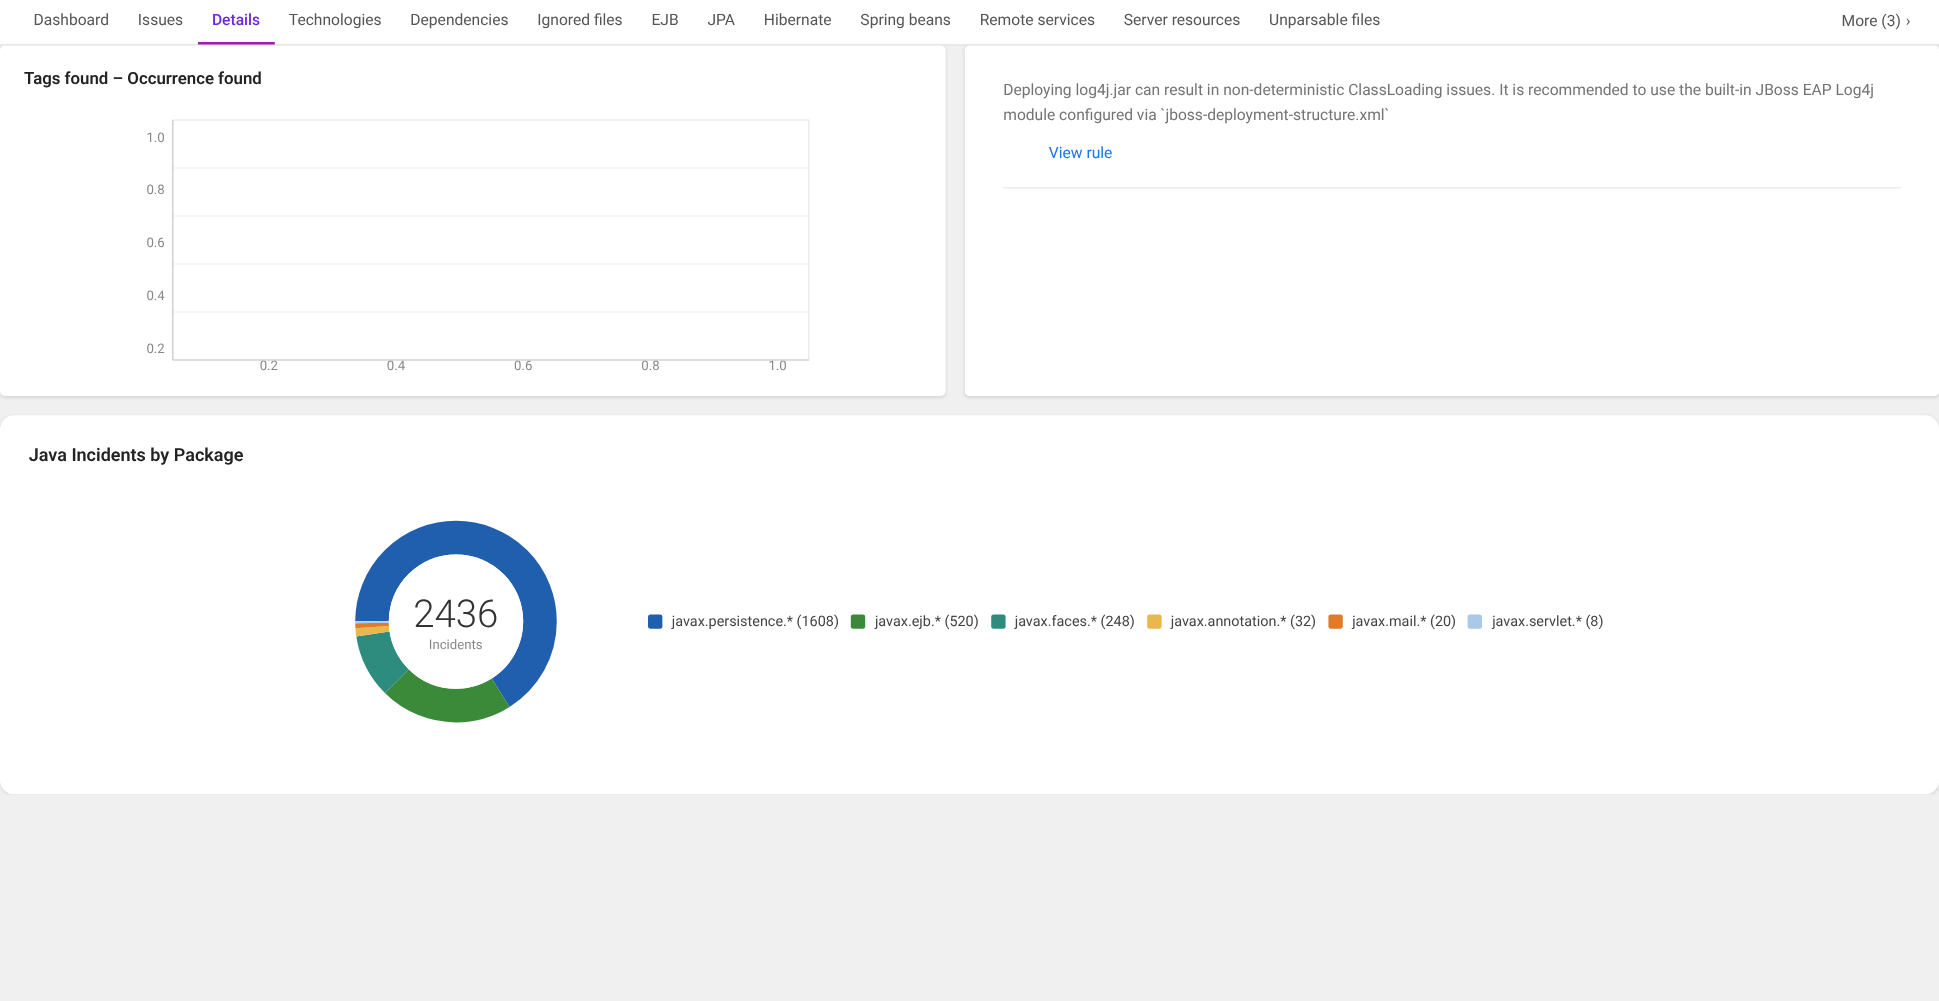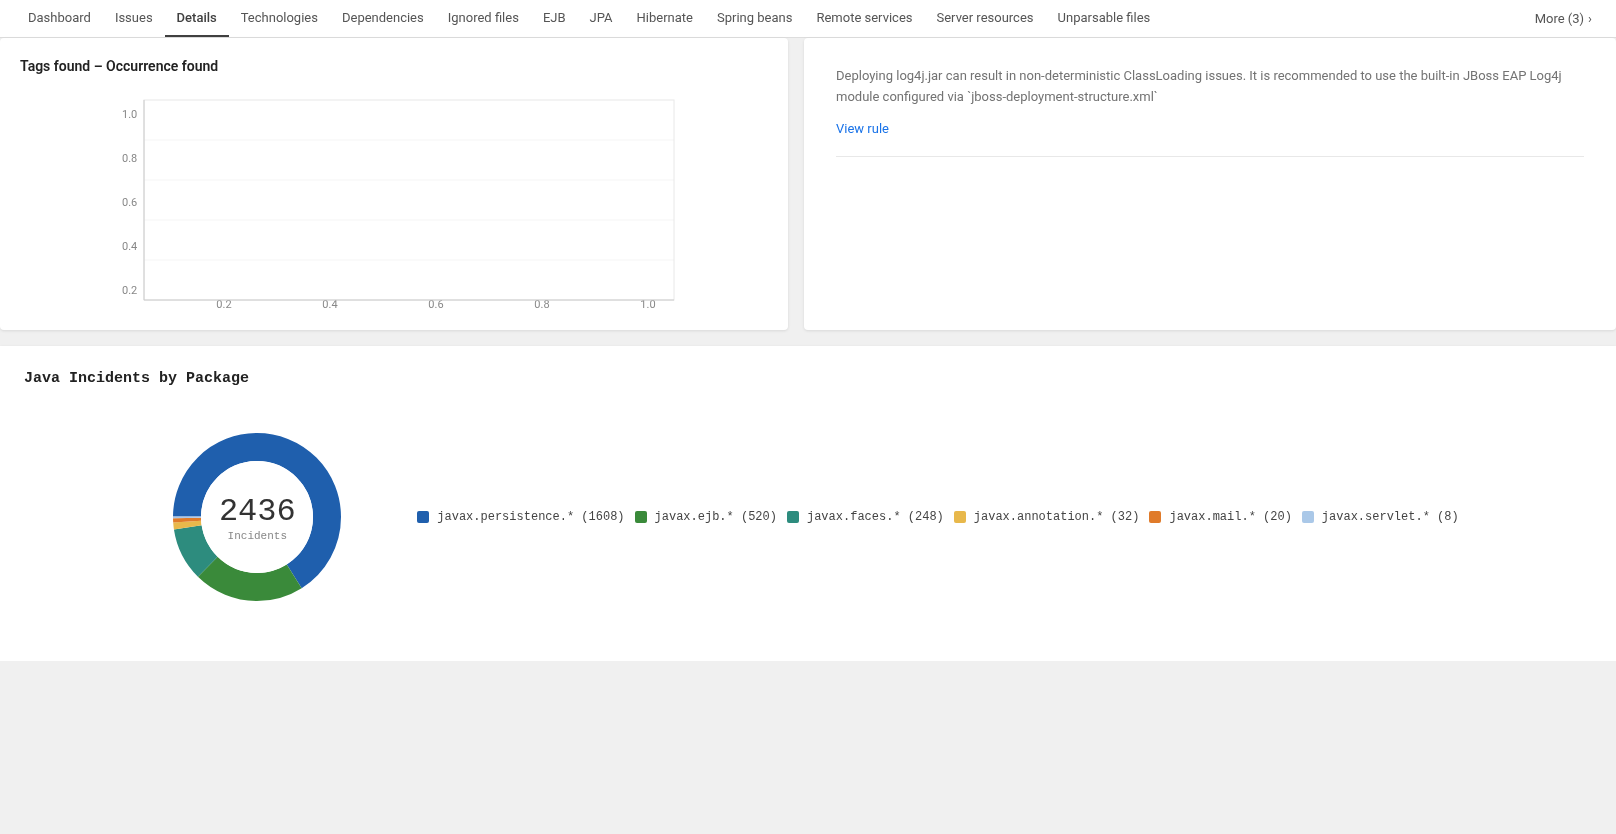--- a/index.html
+++ b/index.html
@@ -22,22 +22,22 @@
       height: 38px;
       display: flex;
       align-items: center;
       cursor: pointer;
       color: #555;
       font-size: 13px;
       border-bottom: 3px solid transparent;
       text-decoration: none;
     }
     .nav-item.active {
-      color: #404040;
-      border-bottom: 3px solid #404040;
+      color: #6d28d9;
+      border-bottom: 3px solid #a21caf;
       font-weight: 500;
     }
     .nav-more {
       margin-left: auto;
       display: flex;
       align-items: center;
       gap: 4px;
       cursor: pointer;
       color: #555;
       font-size: 13px;
@@ -93,34 +93,34 @@
       font-size: 13px;
       color: #737373;
       line-height: 1.6;
       margin-bottom: 12px;
     }
     .view-rule-link {
       color: #1a73e8;
       font-size: 13px;
       cursor: pointer;
       text-decoration: none;
+      margin-left: 38px;
     }
     .divider {
       border: none;
       border-top: 1px solid #e8e8e8;
       margin-top: 20px;
     }
 
     
     .bottom-card {
       background: #fff;
-      border-radius: 0;
+      border-radius: 12px;
       box-shadow: 0 1px 3px rgba(0,0,0,0.1);
       padding: 24px;
-      font-family: Liberation Mono, monospace;
     }
     .bottom-card-title {
       font-size: 15px;
       font-weight: 600;
       color: #222;
       margin-bottom: 20px;
     }
 
     
     .donut-row {

